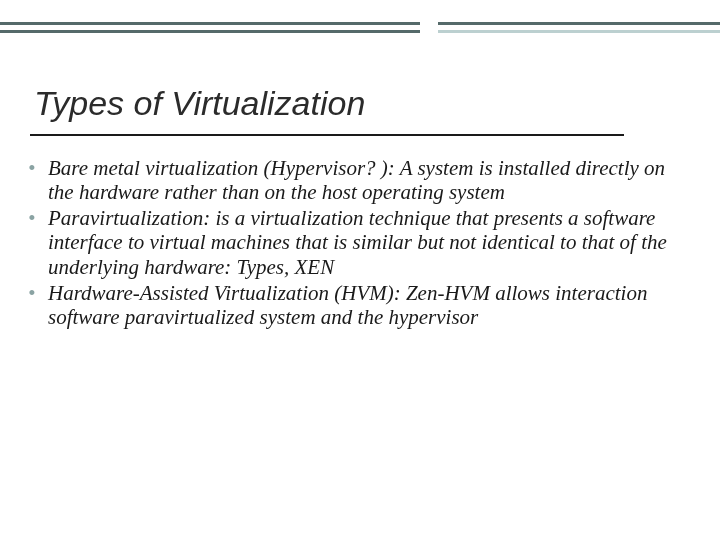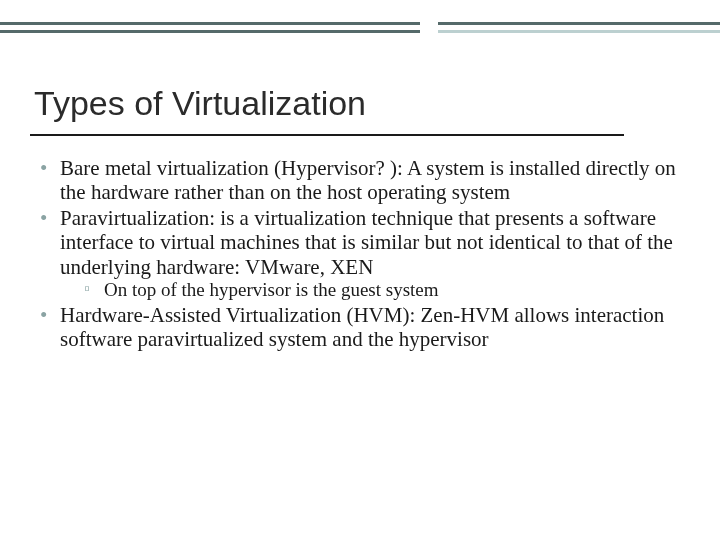--- a/index.html
+++ b/index.html
@@ -10,20 +10,21 @@
     background: #ffffff;
     font-family: Georgia, "Times New Roman", serif;
     color: #1a1a1a;
     overflow: hidden;
   }
   .slide {
     width: 624px;
     height: 540px;
     position: relative;
     box-sizing: border-box;
+    font-style: italic;
   }
   .top-bars {
     position: absolute;
     top: 22px;
     left: 0;
     width: 720px;
   }
   .bar-row {
     display: flex;
     height: 3px;
@@ -48,21 +49,21 @@
     left: 34px;
     top: 84px;
     font-family: Verdana, Geneva, sans-serif;
     font-size: 34px;
     font-weight: 400;
     color: #2b2b2b;
     letter-spacing: 0px;
   }
   .body {
     position: absolute;
-    left: 40px;
+    left: 28px;
     top: 156px;
     width: 640px;
     font-size: 21px;
     line-height: 1.15;
   }
   ul.lvl1 {
     list-style: none;
     margin: 0;
     padding: 0;
   }
@@ -122,25 +123,22 @@
   <div class="title">Types of Virtualization</div>
 
   <div class="rule"></div>
 
   <div class="body">
     <ul class="lvl1">
       <li>
         <span>Bare metal virtualization (Hypervisor? ): A system is installed directly on the hardware rather than on the host operating system</span>
       </li>
       <li>
-        <span>Paravirtualization: is a virtualization technique that presents a software interface to virtual machines that is similar but not identical to that of the underlying hardware: VMware, XEN</span>
+        <span>Paravirtualization: is a virtualization technique that presents a software interface to virtual machines that is similar but not identical to that of the underlying hardware: Types, XEN</span>
         <ul class="lvl2">
-          <li>
-            <span>On top of the hypervisor is the guest system</span>
-          </li>
         </ul>
       </li>
       <li>
         <span>Hardware-Assisted Virtualization (HVM): Zen-HVM allows interaction software paravirtualized system and the hypervisor</span>
       </li>
     </ul>
   </div>
 
 </div>
 

